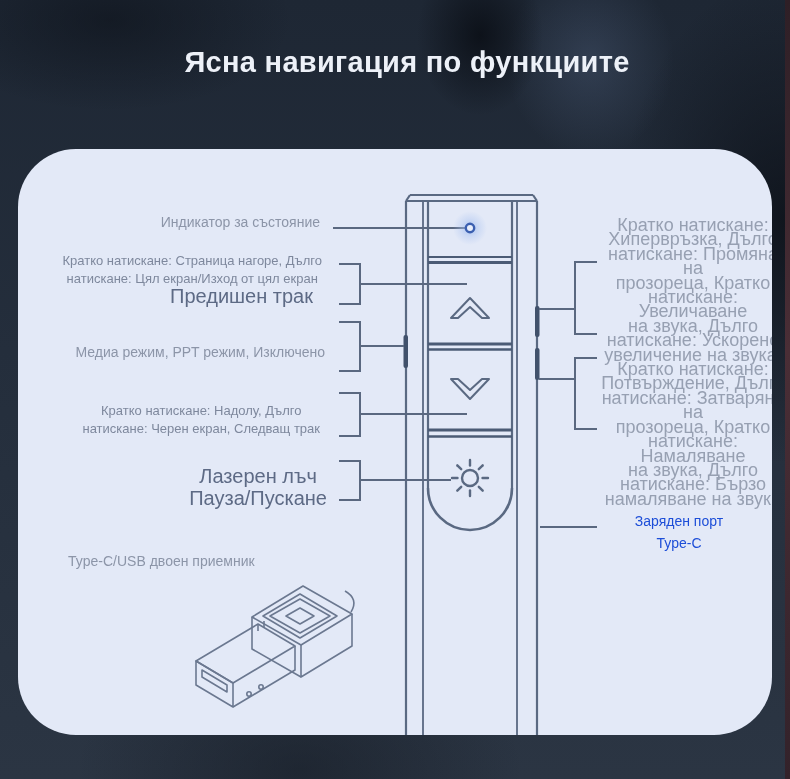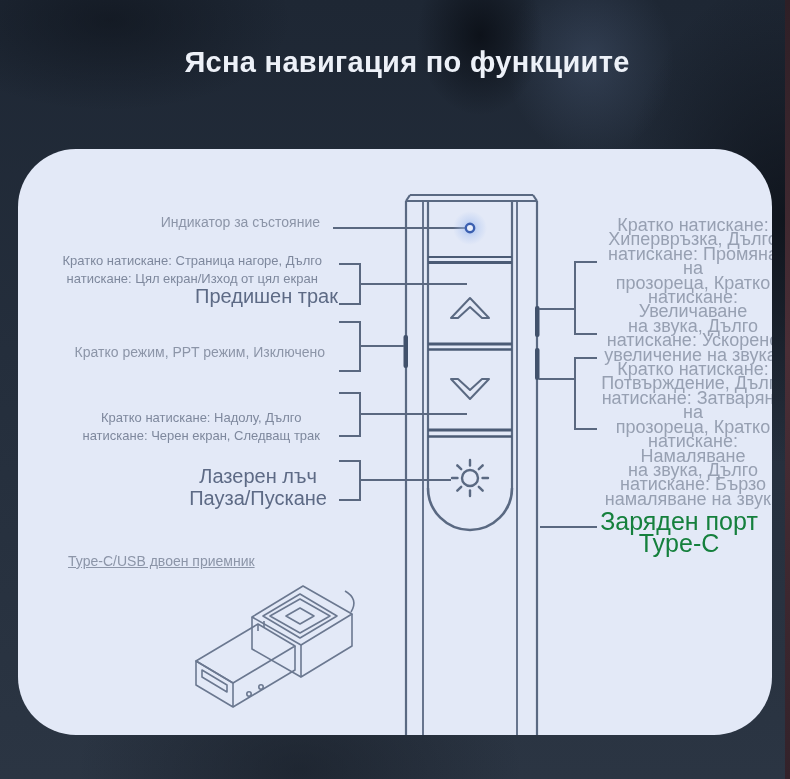--- a/index.html
+++ b/index.html
@@ -21,29 +21,29 @@
     font-size:29px;font-weight:600;letter-spacing:0.3px;color:#edf1f8;}
   .panel{position:absolute;left:18px;top:149px;width:754px;height:586px;
     background:#e3e9f7;border-radius:58px;overflow:hidden;}
   .art{position:absolute;left:0;top:0;}
   .lbl{position:absolute;white-space:pre-line;color:#8c95a8;}
   .lbl-sm{font-size:14px;line-height:18px;}
   .lbl-md{font-size:13px;line-height:17.5px;text-align:center;color:#7e889d;}
   .lbl-lg{font-size:20px;line-height:22px;text-align:center;color:#5d6a85;}
   .lbl-status{right:452px;top:64px;}
   .lbl-pageup{right:450px;top:103px;}
-  .lbl-prev{right:434px;top:136px;}
+  .lbl-prev{right:459px;top:136px;}
   .lbl-media{right:447px;top:194px;}
-  .lbl-down{right:452px;top:260px;}
+  .lbl-down{right:452px;top:253px;}
   .lbl-laser{right:445px;top:316px;margin-left:16px;}
-  .lbl-receiver{left:50px;top:403px;text-decoration:underline;}
+  .lbl-receiver{left:50px;top:403px;}
   .lbl-rightfn{left:580px;top:69px;width:190px;font-size:18px;line-height:14.4px;
     text-align:center;color:#97a0b2;}
-  .lbl-charge{left:571px;top:361px;width:180px;font-size:25px;line-height:22px;
-    text-align:center;color:#15803d;}
+  .lbl-charge{left:571px;top:361px;width:180px;font-size:14px;line-height:22px;
+    text-align:center;color:#1d4ed8;}
 </style>
 </head>
 <body>
 
 <div class="stage">
   <div class="edge-strip"></div>
   <div class="title">Ясна навигация по функциите</div>
 
   <div class="panel">
 
@@ -131,21 +131,21 @@
         <path d="M268,467 L282,475 L296,467 L282,459 Z"></path>
         <path d="M327,442 Q341,450 333,463"></path>
         <path d="M240,475 L240,482 M246,472 L246,479"></path>
       </g>
     </svg>
 
     <div class="lbl lbl-sm lbl-status">Индикатор за състояние</div>
     <div class="lbl lbl-md lbl-pageup">Кратко натискане: Страница нагоре, Дълго
 натискане: Цял екран/Изход от цял екран</div>
     <div class="lbl lbl-lg lbl-prev">Предишен трак</div>
-    <div class="lbl lbl-sm lbl-media">Кратко режим, PPT режим, Изключено</div>
+    <div class="lbl lbl-sm lbl-media">Медиа режим, PPT режим, Изключено</div>
     <div class="lbl lbl-md lbl-down">Кратко натискане: Надолу, Дълго
 натискане: Черен екран, Следващ трак</div>
     <div class="lbl lbl-lg lbl-laser">Лазерен лъч
 Пауза/Пускане</div>
     <div class="lbl lbl-sm lbl-receiver">Type-C/USB двоен приемник</div>
     <div class="lbl lbl-rightfn">Кратко натискане:
 Хипервръзка, Дълго
 натискане: Промяна на
 прозореца, Кратко
 натискане: Увеличаване

